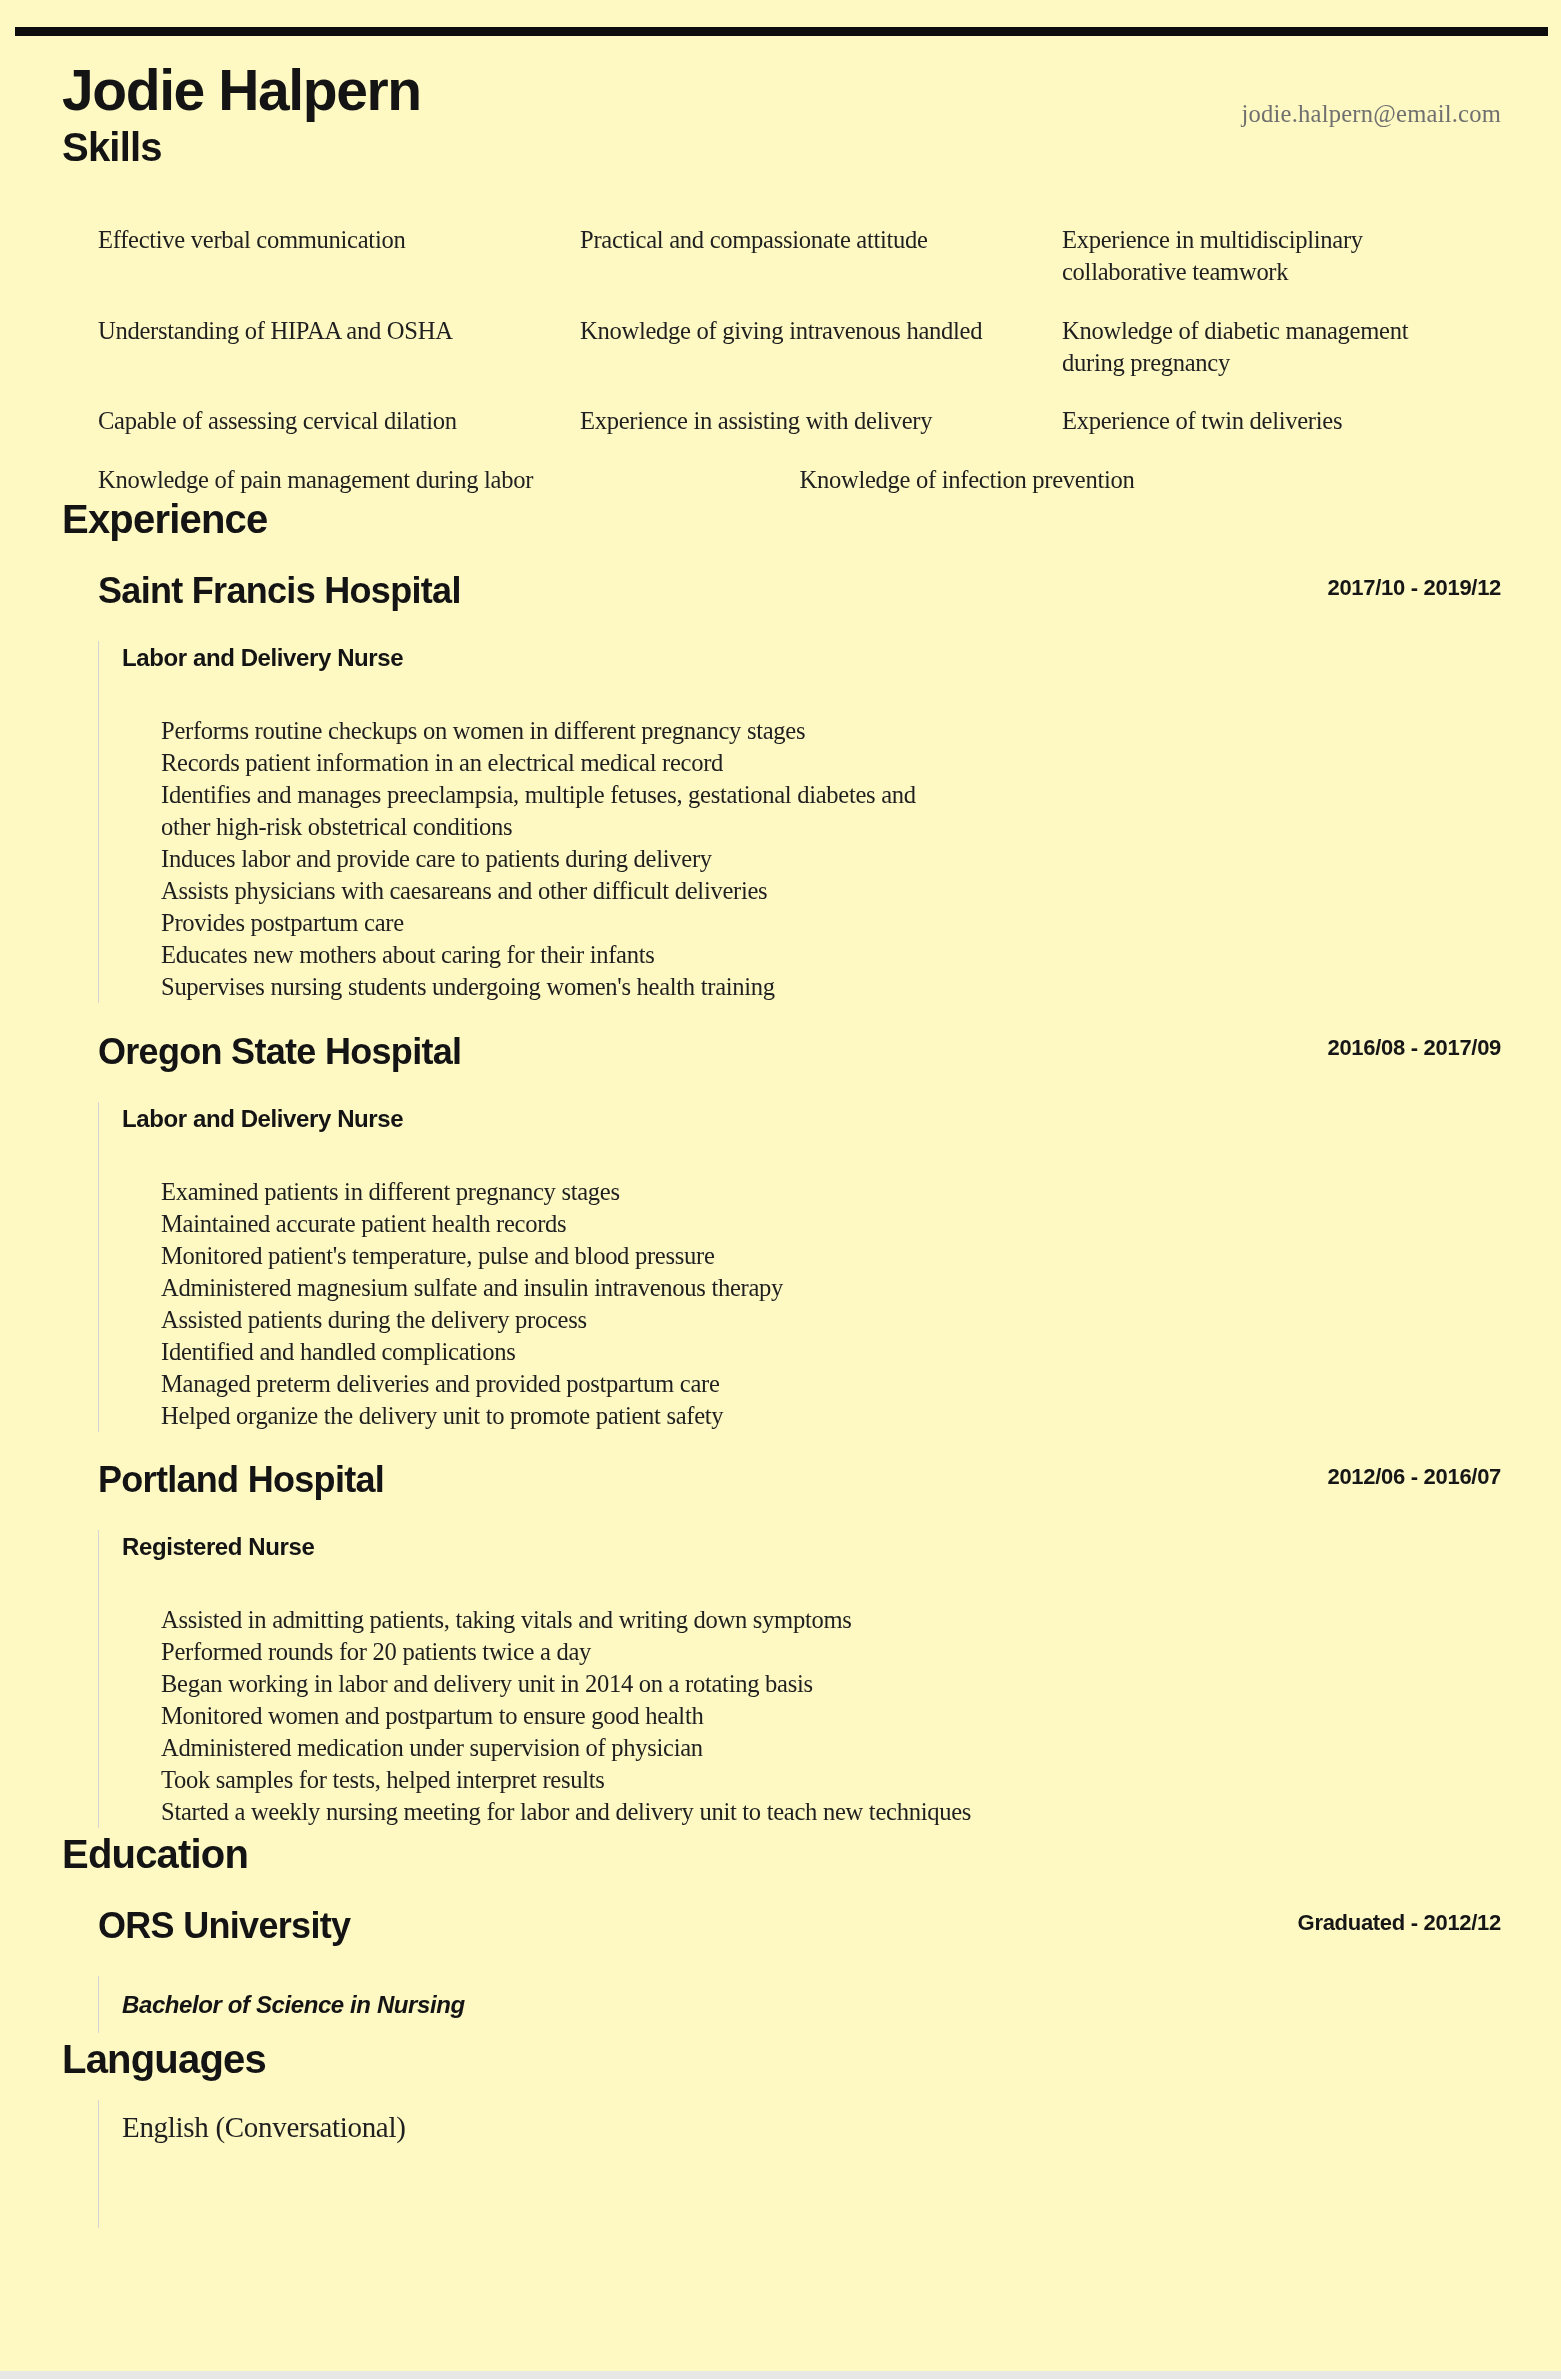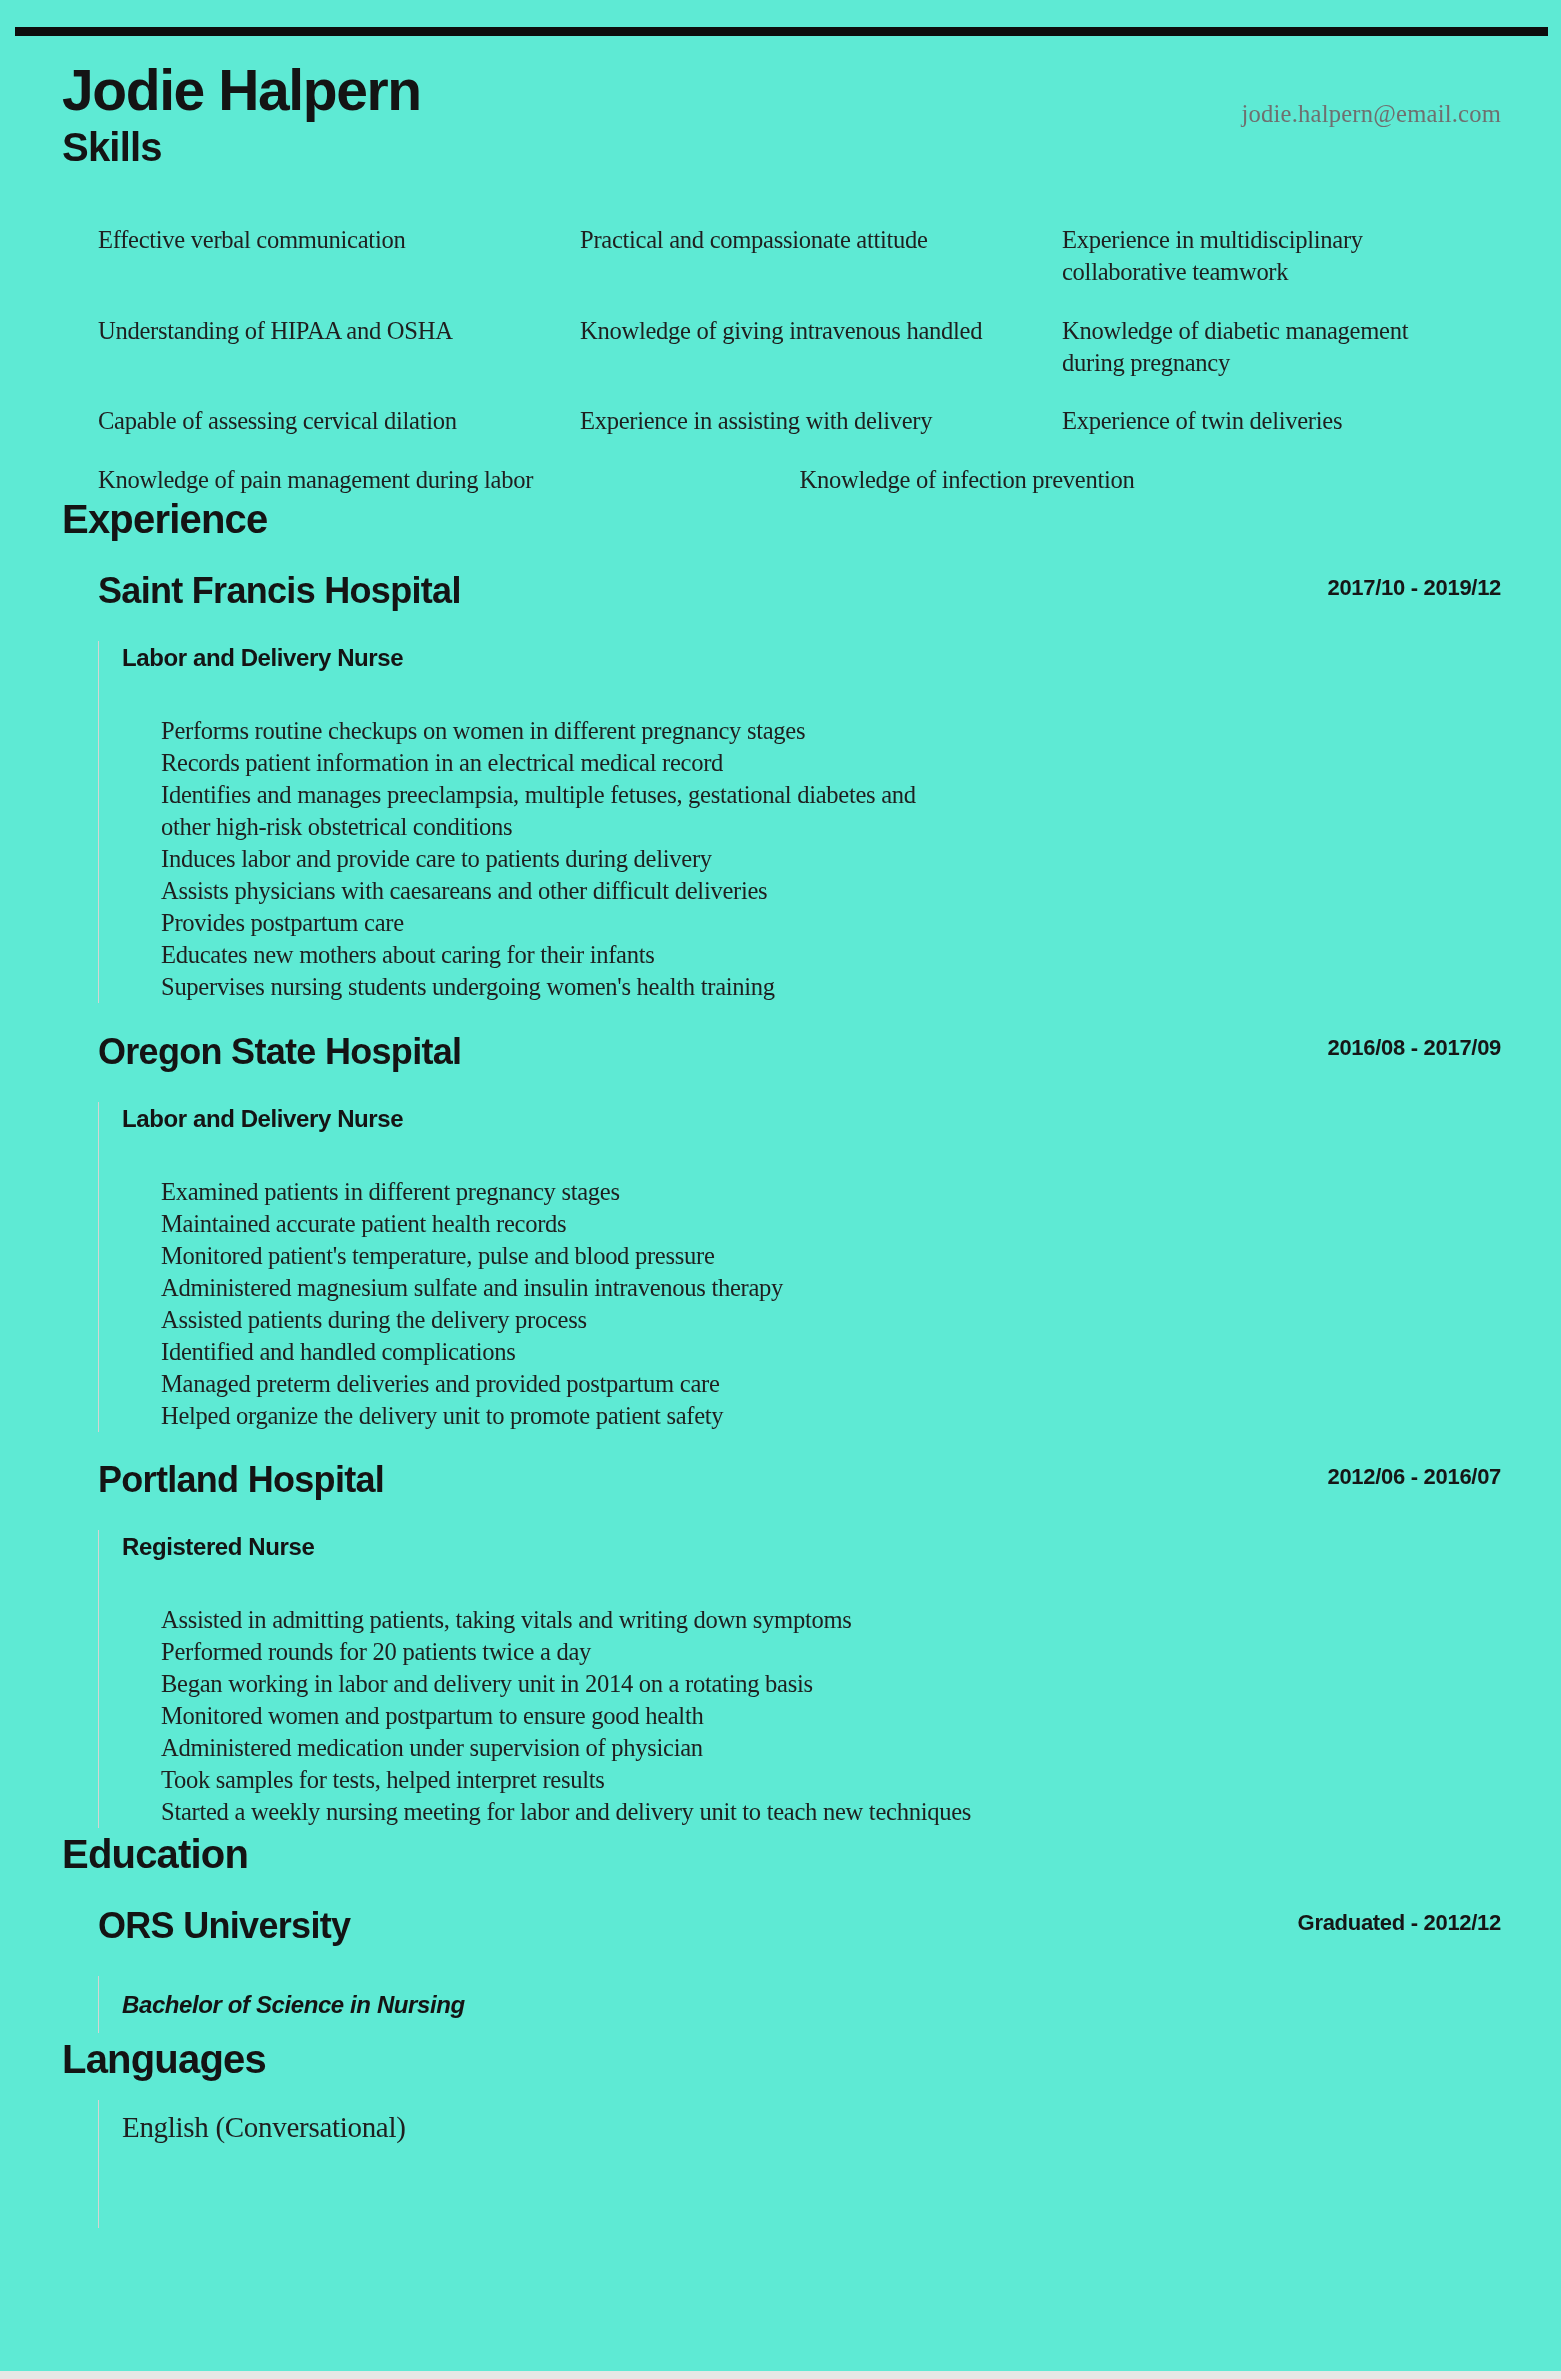--- a/index.html
+++ b/index.html
@@ -1,21 +1,21 @@
 <!DOCTYPE html>
 <html style="font-size:15px"><head>
 <meta charset="utf-8">
 <style>
   html,body{margin:0;padding:0;background:#f6f6f4;}
   .page{
     position:relative;
     width:1561px;height:2379px;
     box-sizing:border-box;
     padding:0 60px 0 62px;
-    background:#5eead4;
+    background:#fef9c3;
     overflow:hidden;
     font-family:"Liberation Serif", serif;
     color:#1f1f1f;
   }
   .topbar{height:9.5px;background:#0d0d0d;margin:26.5px -47px 0 -47px;}
   .header-row{display:flex;justify-content:space-between;align-items:baseline;margin-top:20px;}
   h1.name{
     font-family:"Liberation Sans", sans-serif;
     font-size:57px;line-height:1.2;font-weight:700;
     letter-spacing:-1.4px;color:#141414;margin:0;

